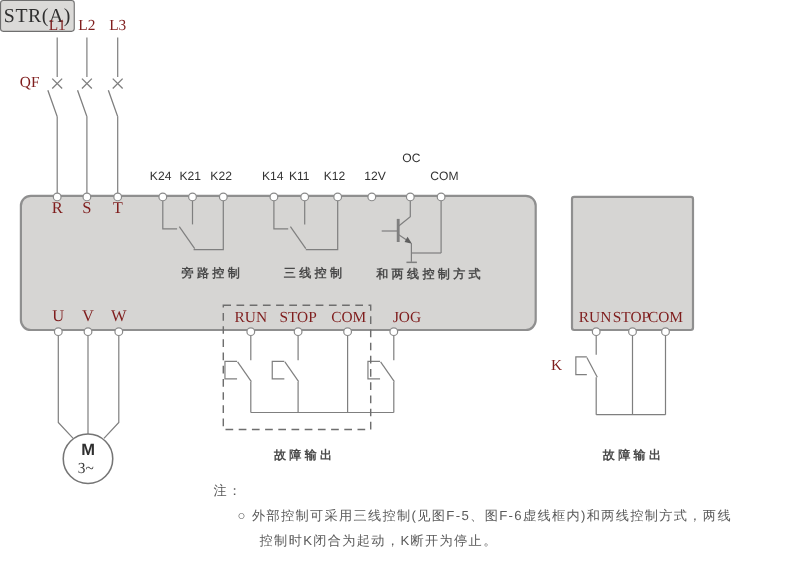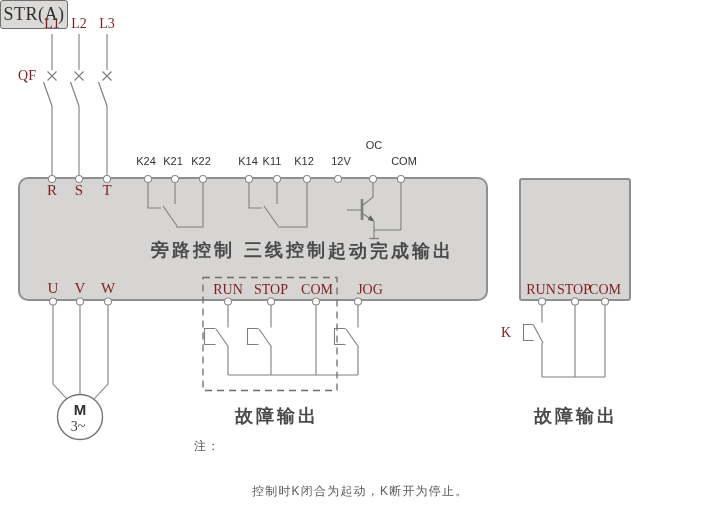--- a/index.html
+++ b/index.html
@@ -20,21 +20,21 @@
   #model-box span{font-size:18px;color:#2f2f2f;letter-spacing:0.5px;}
   svg#wires{position:absolute;left:0;top:0;z-index:2;}
   .lbl{
     position:absolute;transform:translate(-50%,-50%);white-space:nowrap;
     color:#7f1d1d;z-index:4;line-height:1;
   }
   .serif14{font-size:14px;}
   .serif15{font-size:15px;}
   .sans11{font-family:"Liberation Sans",sans-serif;font-size:11px;color:#333;}
   .cn{
-    font-family:Liberation Sans, sans-serif;font-size:18px;font-weight:600;
+    font-family:Liberation Mono, monospace;font-size:11px;font-weight:600;
     color:#4a4a4a;letter-spacing:3px;
   }
   .note{
     position:absolute;white-space:nowrap;z-index:4;
     font-family:"Liberation Sans",sans-serif;font-size:12px;color:#5a5a5a;
     letter-spacing:1.2px;line-height:1;
   }
   .motor-m{font-family:"Liberation Sans",sans-serif;font-weight:bold;font-size:15px;color:#2f2f2f;}
   .motor-p{font-size:14px;color:#3c3c3c;}
 </style>
@@ -170,21 +170,21 @@
   <div class="lbl sans11" style="left:201px;top:161px">K22</div>
   <div class="lbl sans11" style="left:248px;top:161px">K14</div>
   <div class="lbl sans11" style="left:272px;top:161px">K11</div>
   <div class="lbl sans11" style="left:304px;top:161px">K12</div>
   <div class="lbl sans11" style="left:341px;top:161px">12V</div>
   <div class="lbl sans11" style="left:374px;top:145px">OC</div>
   <div class="lbl sans11" style="left:404px;top:161px">COM</div>
 
   <div class="lbl cn" style="left:193px;top:250px">旁路控制</div>
   <div class="lbl cn" style="left:286px;top:250px">三线控制</div>
-  <div class="lbl cn" style="left:391px;top:251px">起动完成输出</div>
+  <div class="lbl cn" style="left:391px;top:251px">和两线控制方式</div>
 
   <div class="lbl serif15" style="left:53px;top:288px">U</div>
   <div class="lbl serif15" style="left:80px;top:288px">V</div>
   <div class="lbl serif15" style="left:108px;top:288px">W</div>
 
   <div class="lbl serif14" style="left:228px;top:290px">RUN</div>
   <div class="lbl serif14" style="left:271px;top:290px">STOP</div>
   <div class="lbl serif14" style="left:317px;top:290px">COM</div>
   <div class="lbl serif14" style="left:370px;top:290px">JOG</div>
 
@@ -193,15 +193,16 @@
   <div class="lbl serif14" style="left:605px;top:290px">COM</div>
   <div class="lbl serif14" style="left:506px;top:333px">K</div>
 
   <div class="lbl motor-m" style="left:80px;top:409px">M</div>
   <div class="lbl motor-p" style="left:78px;top:427px">3~</div>
 
   <div class="lbl cn" style="left:277px;top:416px">故障输出</div>
   <div class="lbl cn" style="left:576px;top:416px">故障输出</div>
 
   <div class="note" style="left:194px;top:440px">注：</div>
-  <div class="note" style="left:252px;top:485px">控制时K闭合为起动，K断开为停止。</div>
+  <div class="note" style="left:216px;top:463px">○ 外部控制可采用三线控制(见图F-5、图F-6虚线框内)和两线控制方式，两线</div>
+  <div class="note" style="left:236px;top:485px">控制时K闭合为起动，K断开为停止。</div>
 
 </div>
 
 </body></html>

